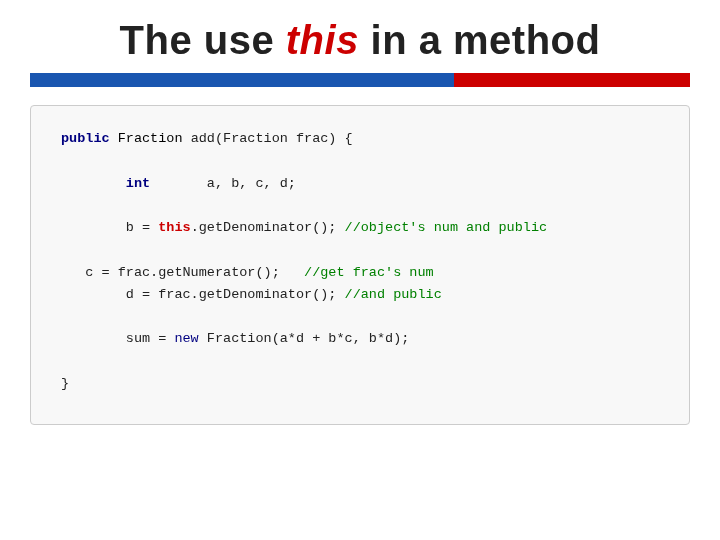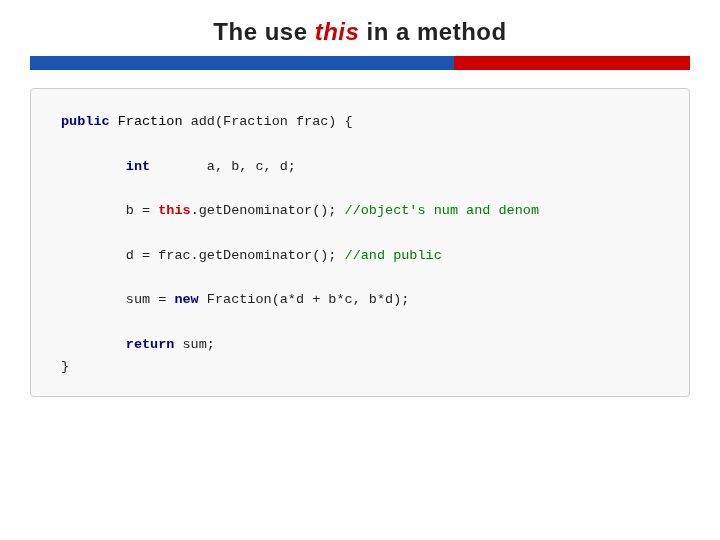--- a/index.html
+++ b/index.html
@@ -22,21 +22,21 @@
       align-items: center;
     }
 
     .title-area {
       width: 100%;
       padding: 18px 0 10px 0;
       text-align: center;
     }
 
     .title-text {
-      font-size: 24px;
+      font-size: 40px;
       font-weight: bold;
       color: #222222;
       letter-spacing: 0.5px;
       margin-top: 41px;
     }
 
     .title-text .highlight {
       color: #cc0000;
       font-style: italic;
     }
@@ -58,37 +58,37 @@
       flex: 1;
       background: #cc0000;
       height: 100%;
     }
 
     .code-box {
       width: 660px;
       background: #f8f8f8;
       border: 1.5px solid #cccccc;
       border-radius: 4px;
-      padding: 22px 30px 18px 30px;
+      padding: 22px 30px 29px 30px;
       font-family: 'Courier New', Courier, monospace;
       font-size: 13.5px;
       line-height: 1.65;
       color: #222222;
     }
 
     .code-line {
       white-space: pre;
       display: block;
     }
 
     .kw { color: #000080; font-weight: bold; }
     .type { color: #000000; }
     .comment { color: #008000; }
     .this-kw { color: #cc0000; font-weight: bold; }
-    .new-kw { color: #000080; font-weight: bold; }
+    .new-kw { color: #000080; font-weight: normal; }
     .ret-kw { color: #000080; font-weight: bold; }
   </style>
 </head>
 <body>
 
 <div class="slide">
 
   <div class="title-area">
     <span class="title-text">
       <span>The use </span><span class="highlight">this</span><span> in a method</span>
@@ -99,24 +99,24 @@
     <div class="bar-blue"></div>
     <div class="bar-red"></div>
   </div>
 
   <div class="code-box">
 
     <span class="code-line"><span class="kw">public</span> <span class="type">Fraction</span> <span>add(Fraction frac)</span> <span>{</span></span>
     <span class="code-line"> </span>
     <span class="code-line">        <span class="kw">int</span>       a, b, c, d;</span>
     <span class="code-line"> </span>
-    <span class="code-line">        b = <span class="this-kw">this</span>.getDenominator(); <span class="comment">//object's num and denom</span></span>
+    <span class="code-line">        b = <span class="this-kw">this</span>.getDenominator(); <span class="comment">//object's num and public</span></span>
     <span class="code-line"> </span>
+    <span class="code-line">   c = frac.getNumerator();   <span class="comment">//get frac's num</span></span>
     <span class="code-line">        d = frac.getDenominator(); <span class="comment">//and public</span></span>
     <span class="code-line"> </span>
     <span class="code-line">        sum = <span class="new-kw">new</span> Fraction(a*d + b*c, b*d);</span>
     <span class="code-line"> </span>
-    <span class="code-line">        <span class="ret-kw">return</span> sum;</span>
     <span class="code-line">}</span>
 
   </div>
 
 </div>
 
 </body></html>

